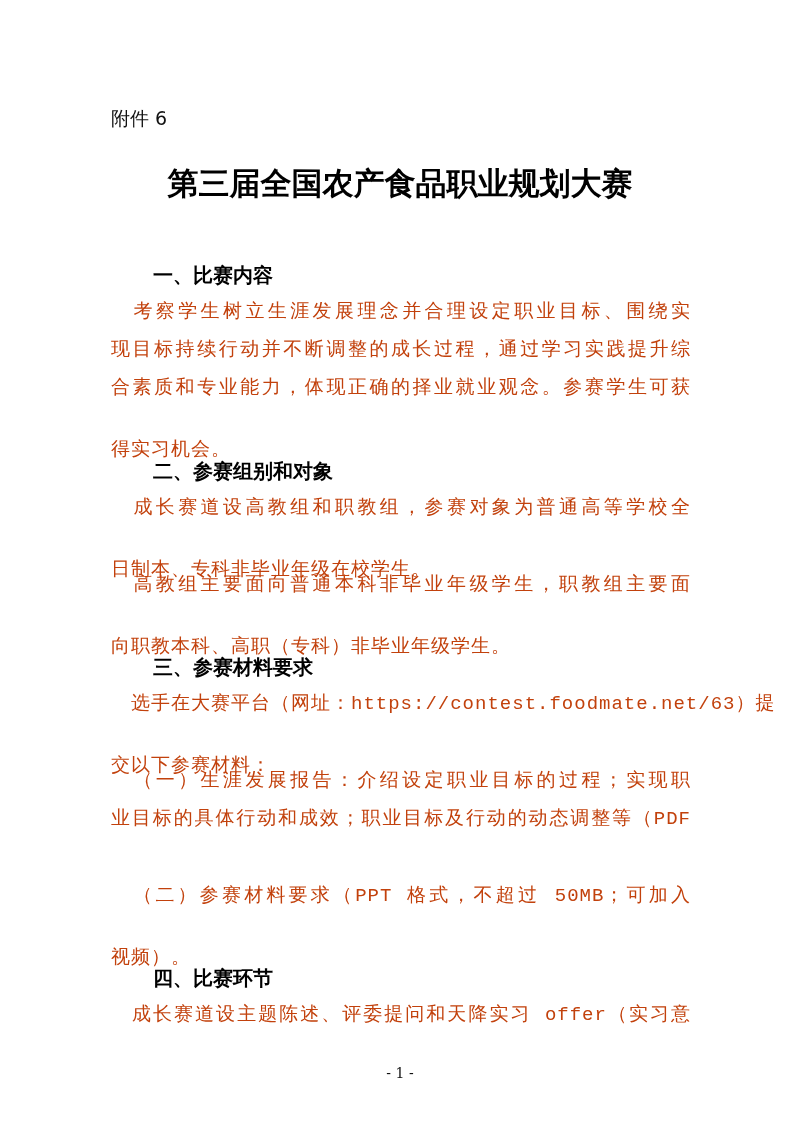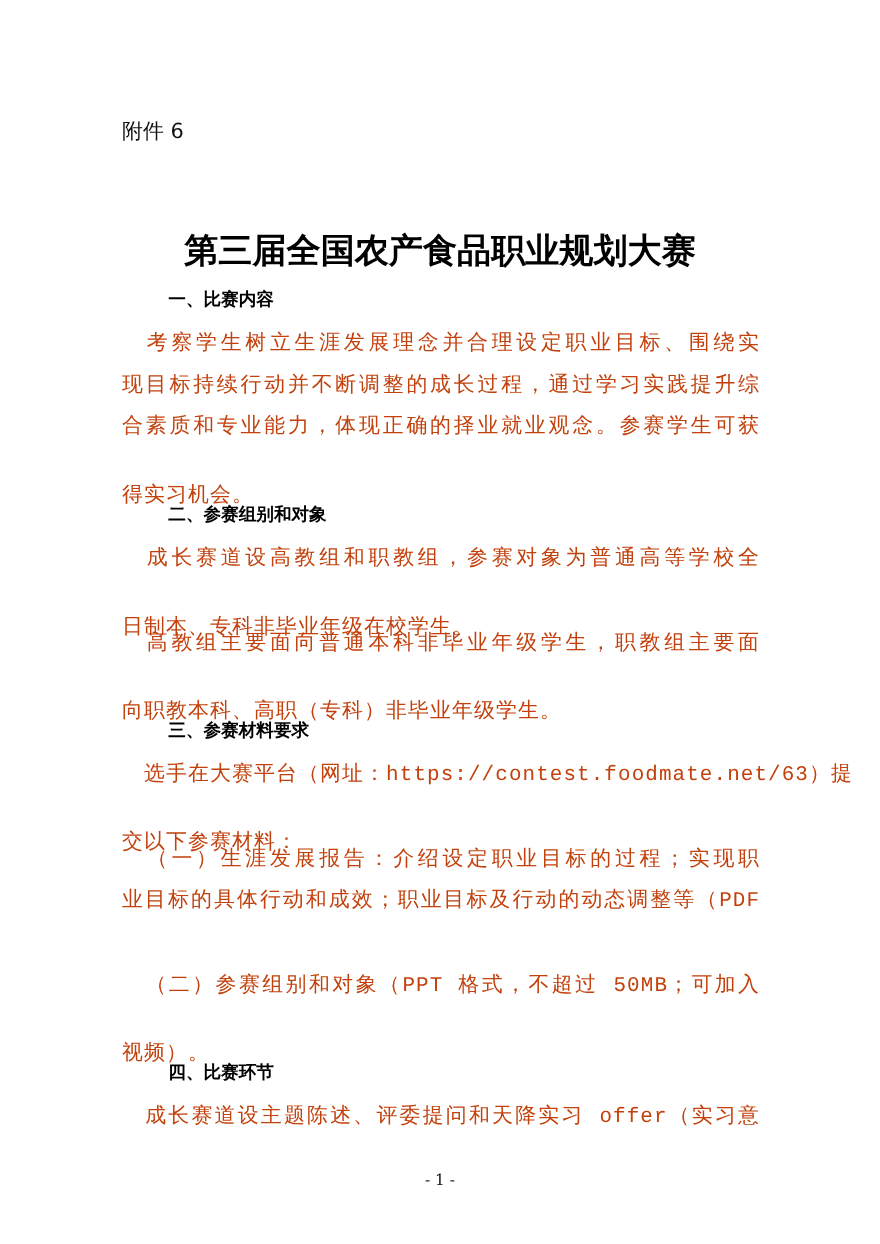--- a/index.html
+++ b/index.html
@@ -1,24 +1,24 @@
 <!DOCTYPE html>
 <html><head>
 <meta charset="utf-8">
 <style>
   html, body { margin: 0; padding: 0; background: #ffffff; }
   body { width: 800px; height: 1131px; position: relative; overflow: hidden; color: #111; }
   .page { position: absolute; left: 0; top: 0; width: 800px; height: 1131px; background: #fff; }
   .annex { position: absolute; left: 111px; top: 106px; font-family: "DejaVu Sans", sans-serif; font-size: 19px; color: #111; }
   .title { position: absolute; left: 0; width: 800px; text-align: center; font-family: "DejaVu Serif", serif; font-weight: bold; font-size: 31px; color: #000; letter-spacing: 0px; }
-  .title.l1 { top: 163px; margin-top: 44px; }
+  .title.l1 { top: 163px; }
   .title.l2 { top: 203px; }
   .text { position: absolute; left: 111px; width: 580px; font-family: Liberation Mono, monospace; font-size: 19px; line-height: 38px; color: #c2410c; text-align: justify; text-align-last: justify; letter-spacing: 1px; white-space: nowrap; }
   .text.last { text-align-last: left; margin-top: 24px; }
-  .heading { position: absolute; left: 153px; font-family: "DejaVu Sans", sans-serif; font-weight: bold; font-size: 16px; color: #000; }
+  .heading { position: absolute; left: 153px; font-family: "DejaVu Sans", sans-serif; font-weight: bold; font-size: 20px; color: #000; }
   .footer { position: absolute; left: 0; width: 800px; top: 1065px; text-align: center; font-family: "DejaVu Serif", serif; font-size: 14px; color: #111; }
 </style>
 </head>
 <body>
 
 <div class="page">
 
   <div class="annex">附件 6</div>
 
   <div class="title l1">第三届全国农产食品职业规划大赛</div>
@@ -33,21 +33,21 @@
   <div class="text" style="top:489px">　成长赛道设高教组和职教组，参赛对象为普通高等学校全</div>
   <div class="text last" style="top:527px">日制本、专科非毕业年级在校学生。</div>
   <div class="text" style="top:566px">　高教组主要面向普通本科非毕业年级学生，职教组主要面</div>
   <div class="text last" style="top:604px">向职教本科、高职（专科）非毕业年级学生。</div>
 
   <div class="heading" style="top:654px">三、参赛材料要求</div>
   <div class="text" style="top:685px">　选手在大赛平台（网址：https://contest.foodmate.net/63）提</div>
   <div class="text last" style="top:723px">交以下参赛材料：</div>
   <div class="text" style="top:762px">　（一）生涯发展报告：介绍设定职业目标的过程；实现职</div>
   <div class="text" style="top:800px">业目标的具体行动和成效；职业目标及行动的动态调整等（PDF</div>
-  <div class="text" style="top:877px">　（二）参赛组别和对象（PPT 格式，不超过 50MB；可加入</div>
+  <div class="text" style="top:877px">　（二）参赛材料要求（PPT 格式，不超过 50MB；可加入</div>
   <div class="text last" style="top:915px">视频）。</div>
 
   <div class="heading" style="top:965px">四、比赛环节</div>
   <div class="text" style="top:996px">　成长赛道设主题陈述、评委提问和天降实习 offer（实习意</div>
 
   <div class="footer">- 1 -</div>
 
 </div>
 
 </body></html>

